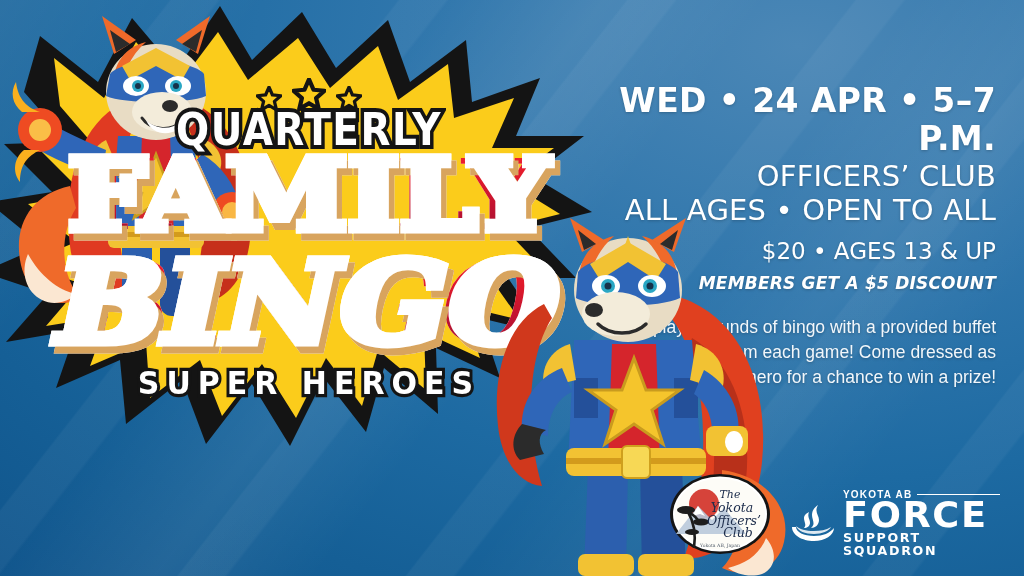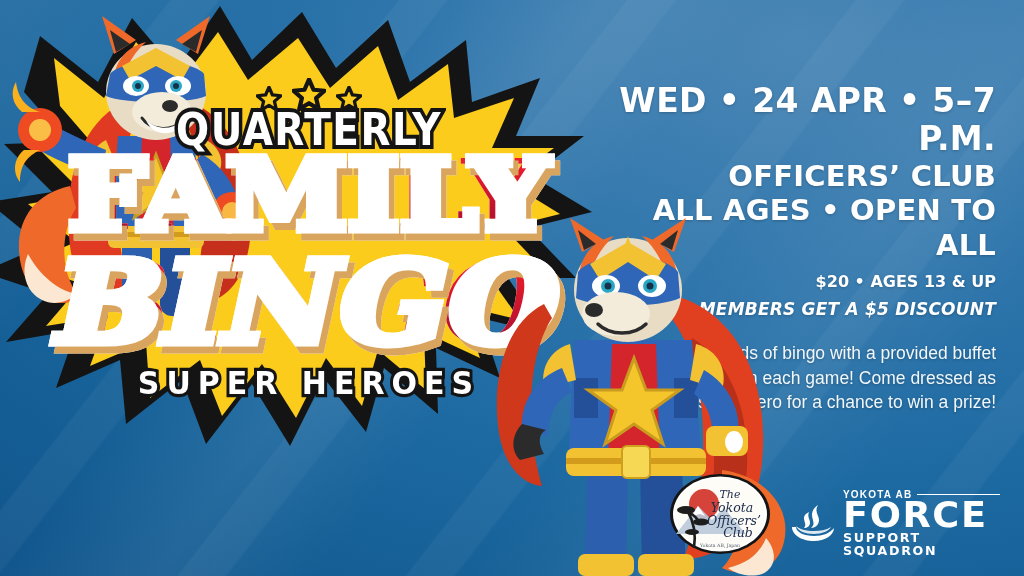--- a/index.html
+++ b/index.html
@@ -104,27 +104,27 @@
   .info{
     position:absolute; right:28px; top:82px; width:400px;
     text-align:right; color:#ffffff; z-index:7;
   }
   .line1{
     font-family:"DejaVu Sans", sans-serif; font-weight:bold;
     font-size:33px; letter-spacing:.4px; line-height:1.16;
     text-shadow:0 1px 3px rgba(0,0,0,.22);
   }
   .line2, .line3{
-    font-family:"DejaVu Sans", sans-serif; font-weight:bold;
+    font-family:"DejaVu Sans", sans-serif; font-weight:normal;
     font-size:29px; letter-spacing:.2px; line-height:1.2;
     text-shadow:0 1px 3px rgba(0,0,0,.22);
   }
   .price{
-    font-family:"DejaVu Sans", sans-serif; font-weight:bold;
-    font-size:16px; line-height:1.3; margin-top:9px;
+    font-family:"DejaVu Sans", sans-serif; font-weight:normal;
+    font-size:23px; line-height:1.3; margin-top:9px;
     text-shadow:0 1px 3px rgba(0,0,0,.22);
   }
   .price.second{ margin-top:0; }
   .members{
     font-family:"DejaVu Sans", sans-serif; font-weight:bold; font-style:italic;
     font-size:17px; letter-spacing:.2px; margin-top:6px;
     text-shadow:0 1px 3px rgba(0,0,0,.22);
   }
   .body-copy{
     font-family:"Liberation Sans", sans-serif;

